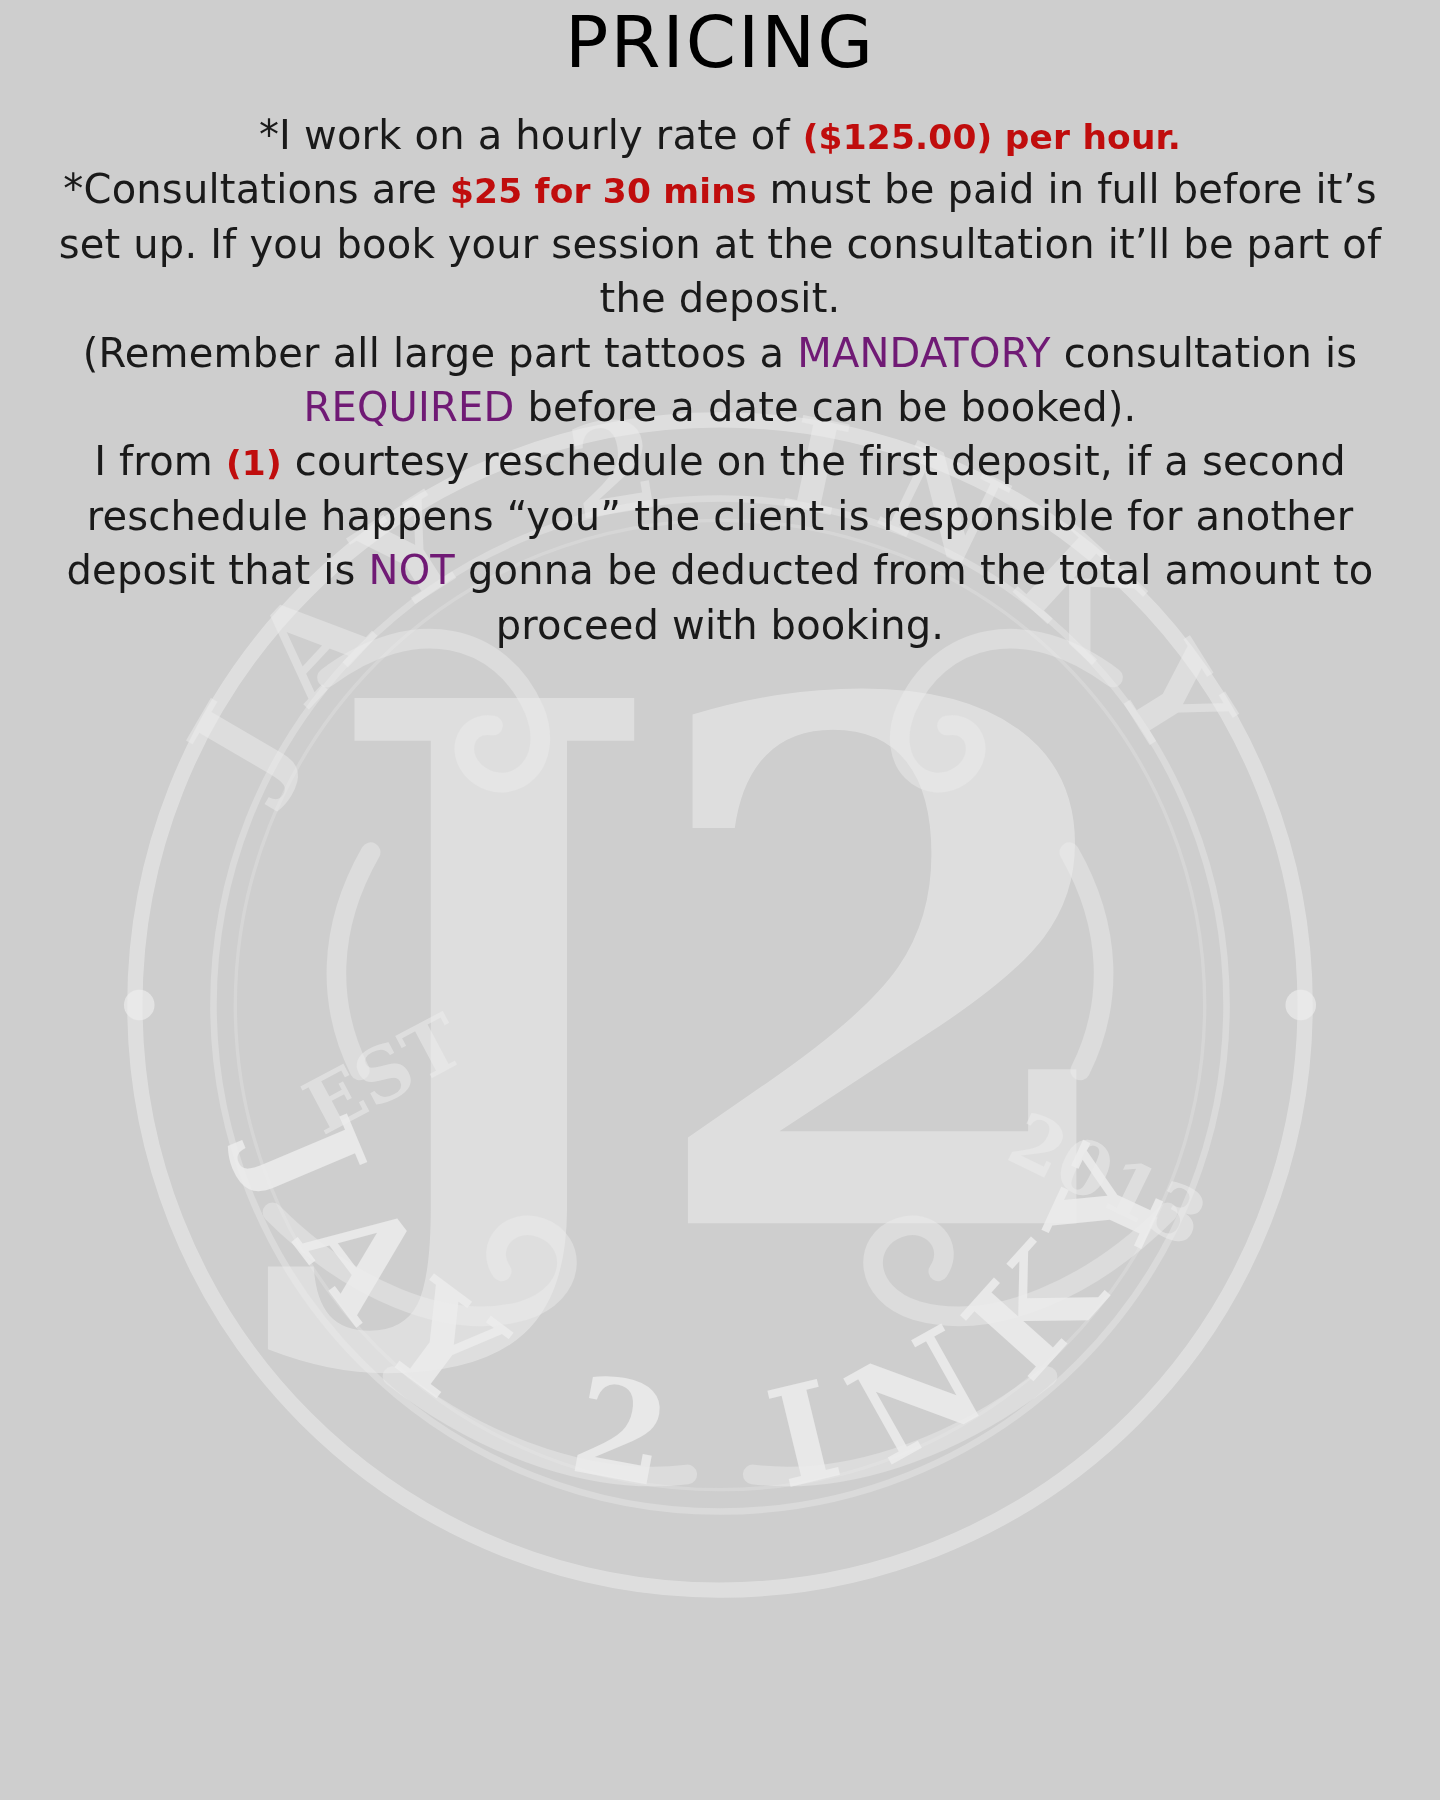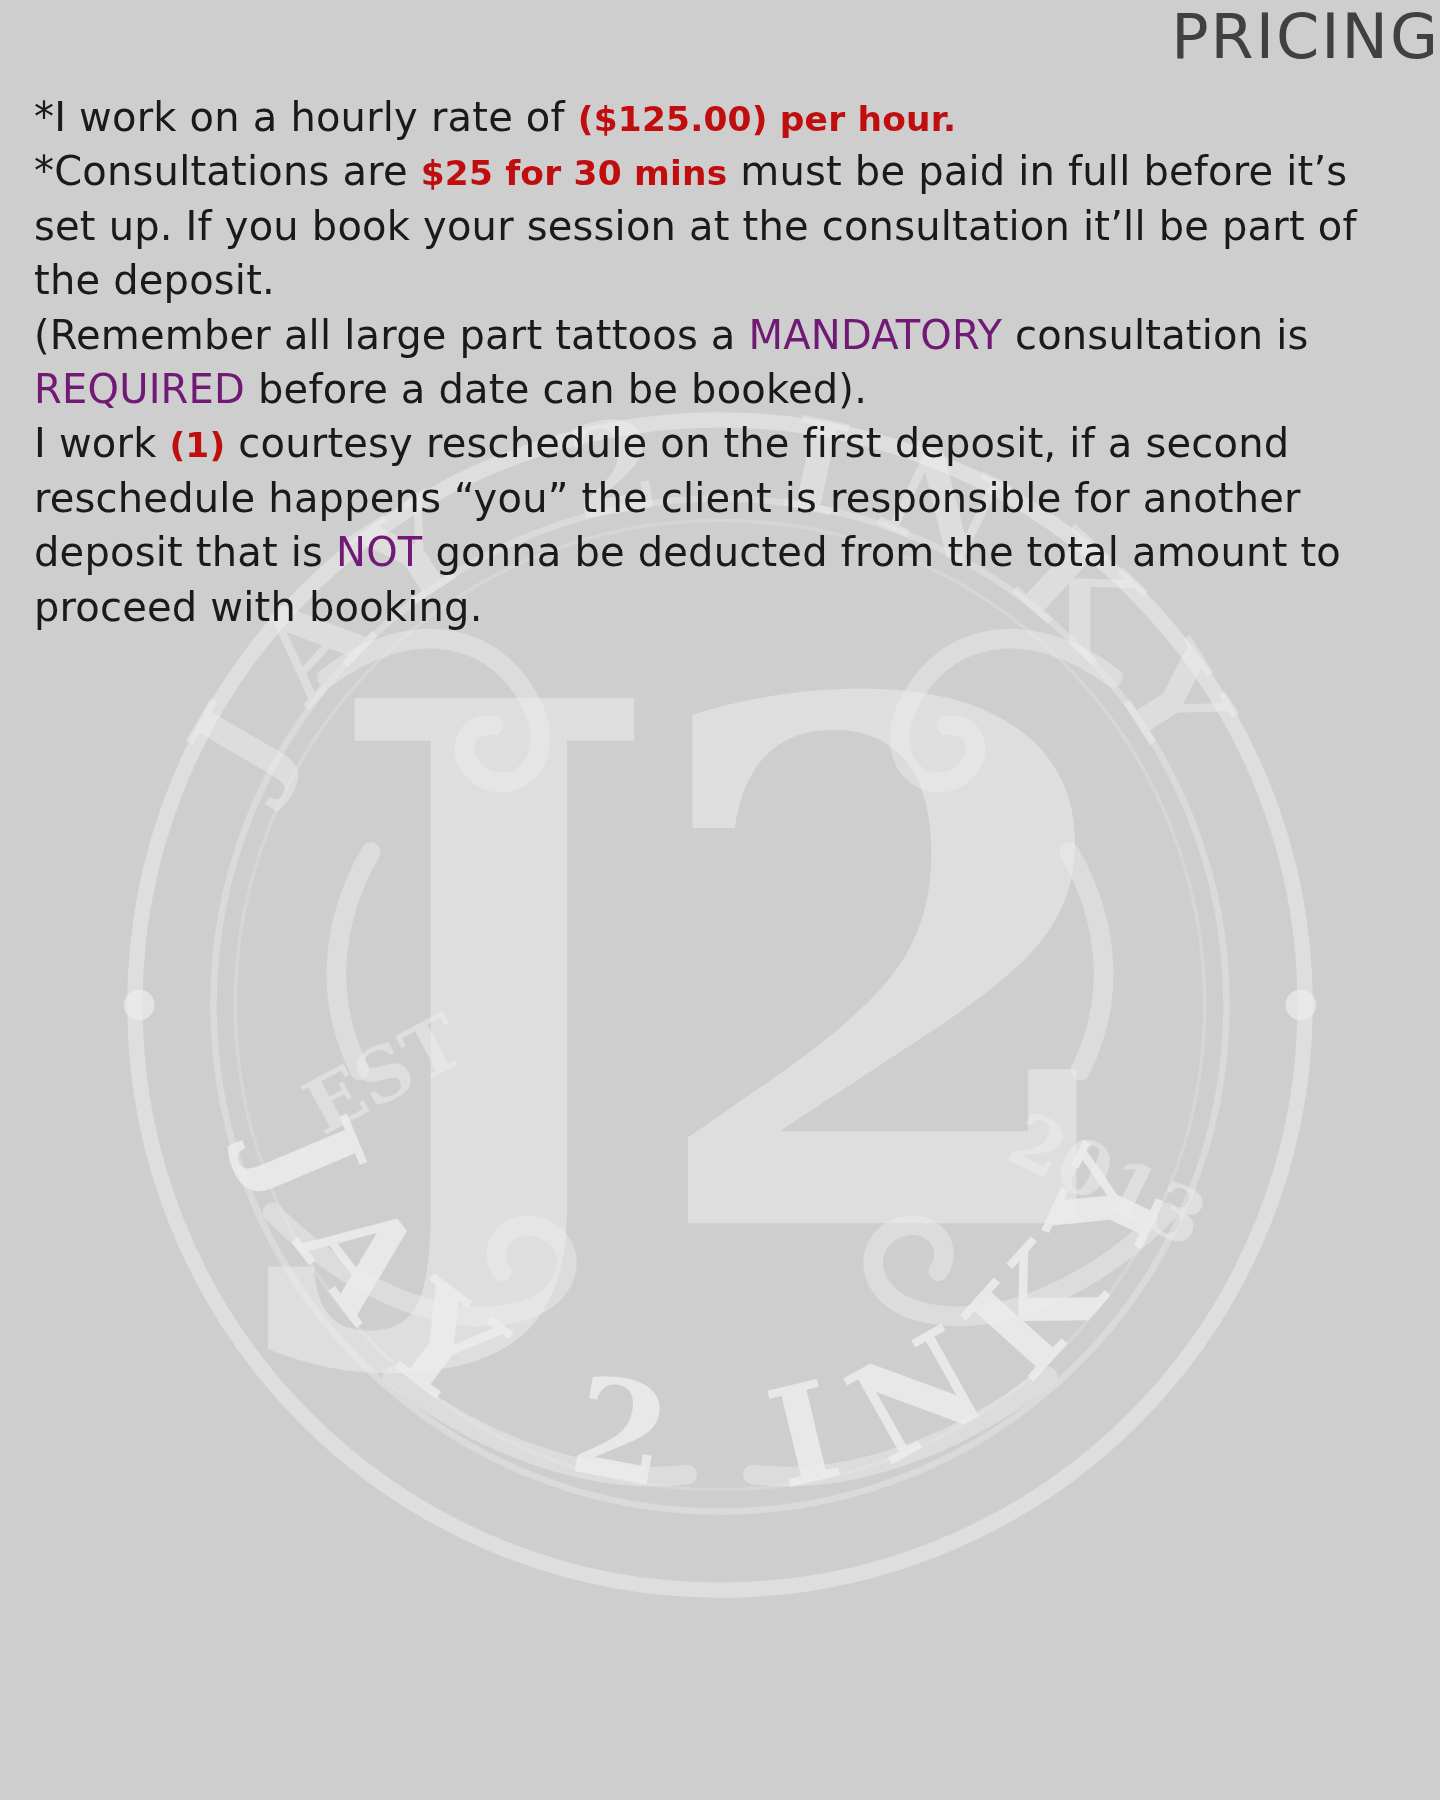--- a/index.html
+++ b/index.html
@@ -30,34 +30,35 @@
   .watermark svg { display: block; width: 100%; height: 100%; }
 
   
   .page {
     position: relative;
     z-index: 2;
     width: 1440px;
   }
 
   .title {
-    text-align: right;
+    text-align: center;
     font-family: "DejaVu Sans", sans-serif;
     font-weight: 400;
-    font-size: 62px;
+    font-size: 72px;
     letter-spacing: 2px;
-    color: #404040;
+    color: #000000;
     line-height: 1.0;
     margin: 0;
     padding-top: 6px;
   }
 
   .body-copy {
-    margin: 8px;
+    margin: 16px;
     padding: 14px 26px 0 26px;
+    text-align: center;
     color: #1a1a1a;
     font-size: 40px;
     line-height: 1.36;
     font-weight: 400;
     letter-spacing: 0.2px;
   }
 
   .para {
     margin: 0 0 0 0;
   }
@@ -130,18 +131,18 @@
     <p class="para">
       <span>*Consultations are </span><span class="small-red">$25 for 30 mins</span><span> must be paid in full before it’s set up. If you book your session at the consultation it’ll be part of the deposit.</span>
     </p>
 
     <p class="para">
       <span>(Remember all large part tattoos a </span><span class="red-caps">MANDATORY</span><span> consultation is </span><span class="red-caps">REQUIRED</span><span> before a date can be booked).</span>
     </p>
 
 
     <p class="para">
-      <span>I work </span><span class="small-red">(1)</span><span> courtesy reschedule on the first deposit, if a second reschedule happens “you” the client is responsible for another deposit that is </span><span class="red-caps">NOT</span><span> gonna be deducted from the total amount to proceed with booking.</span>
+      <span>I from </span><span class="small-red">(1)</span><span> courtesy reschedule on the first deposit, if a second reschedule happens “you” the client is responsible for another deposit that is </span><span class="red-caps">NOT</span><span> gonna be deducted from the total amount to proceed with booking.</span>
     </p>
 
 
   </div>
 </div>
 
 </body></html>

